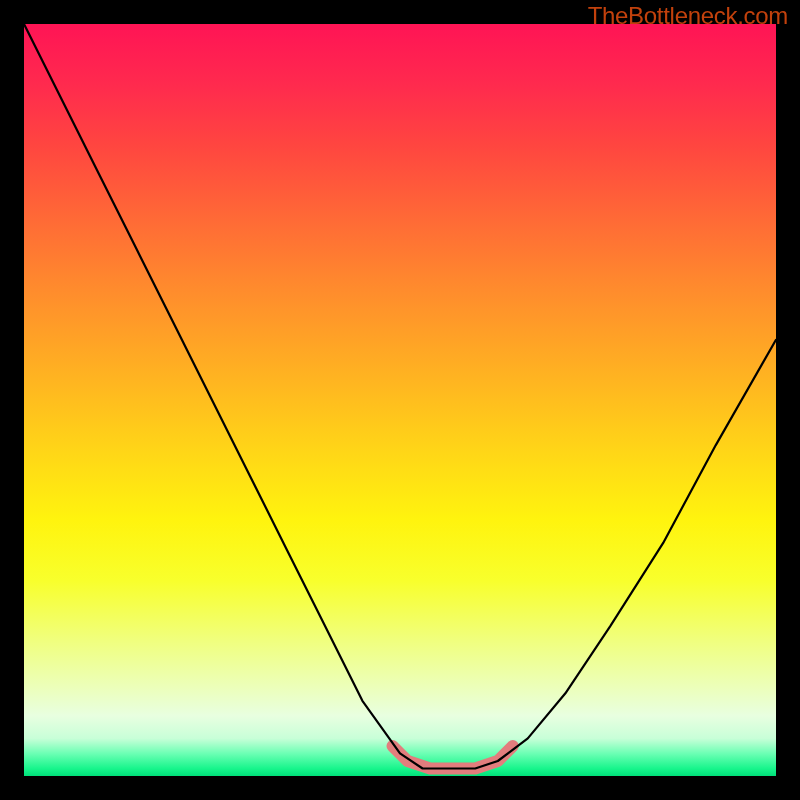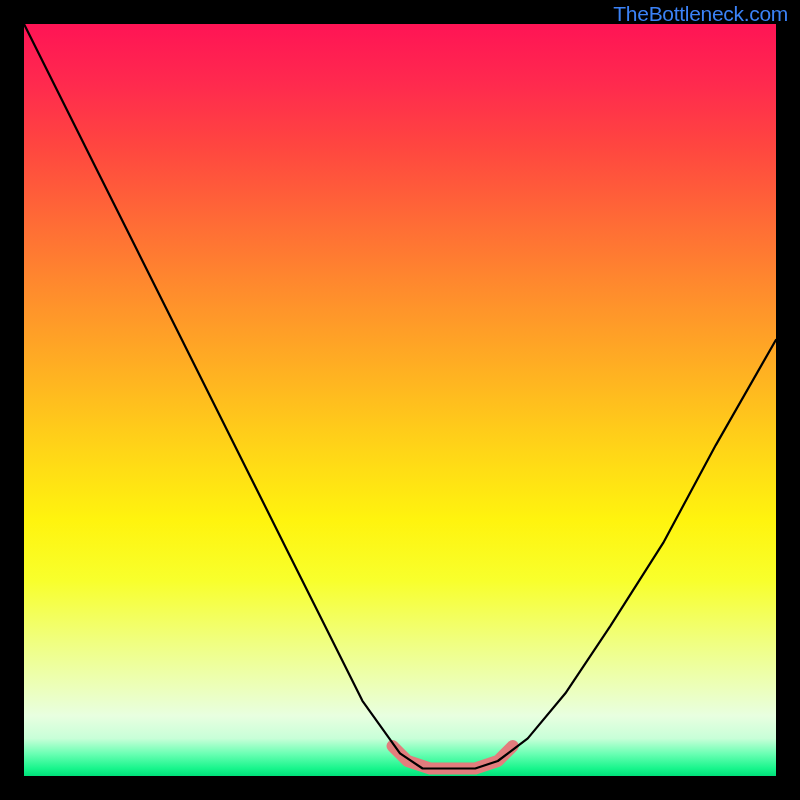--- a/index.html
+++ b/index.html
@@ -40,23 +40,23 @@
       #c8ffd8 95%,
       #6cffb4 97%,
       #18f58c 99%,
       #00e07a 100%
     );
   }
   .watermark {
     position: absolute;
     top: 2px;
     right: 12px;
-    font-size: 21px;
+    font-size: 24px;
     font-weight: 500;
-    color: #3b82f6;
+    color: #c2410c;
     letter-spacing: -0.3px;
   }
   svg.curve {
     position: absolute;
     top: 0; left: 0;
     width: 752px;
     height: 752px;
     overflow: visible;
   }
 </style>

